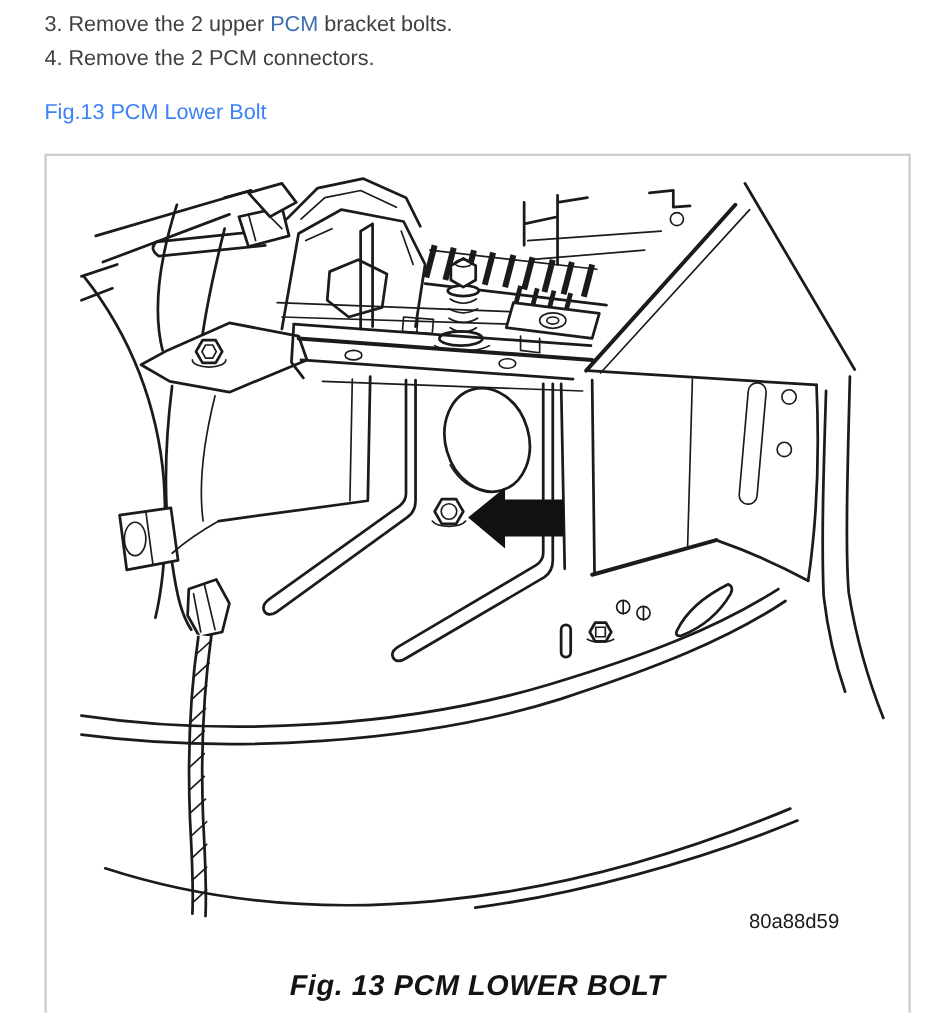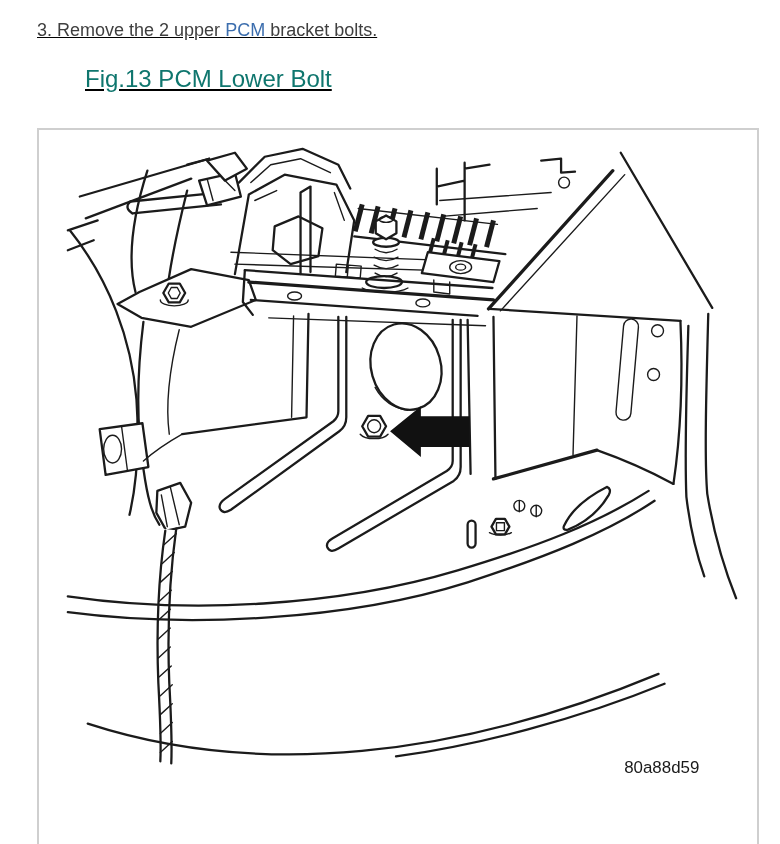--- a/index.html
+++ b/index.html
@@ -1,24 +1,24 @@
 <!DOCTYPE html>
 <html><head>
 <meta charset="utf-8">
 <style>
   html,body{margin:0;padding:0;}
   body{
     width:780px;height:844px;background:#ffffff;overflow:hidden;position:relative;
     font-family:"Liberation Sans","DejaVu Sans",sans-serif;
   }
-  .content{position:absolute;left:37px;top:16px;width:720px;text-decoration:underline;}
+  .content{position:absolute;left:37px;top:6px;width:720px;}
   .steps{color:#3f3f3f;font-size:18px;line-height:28px;}
   .step{white-space:nowrap;}
   .pcm-link{color:#3c6eae;text-decoration:none;cursor:pointer;}
-  .fig-label{margin-top:21px;font-size:24px;color:#0f766e;margin-left:48px;}
+  .fig-label{margin-top:21px;font-size:18px;color:#3b82f6;}
   .figure-box{
     position:absolute;left:37px;top:128px;width:722px;height:746px;
     border:2px solid #cfcfcf;box-sizing:border-box;background:#fff;
   }
   .figure-box svg{display:block;margin:0 auto;}
   .figure-caption{
     text-align:center;font-size:24px;font-weight:bold;font-style:italic;
     color:#141414;margin-top:0px;letter-spacing:0.5px;
   }
   svg .ln{fill:none;stroke:#1b1b1b;stroke-width:2.3;stroke-linecap:round;stroke-linejoin:round;}
@@ -28,20 +28,21 @@
   svg .fin{stroke:#1b1b1b;stroke-width:5;stroke-linecap:butt;}
   svg .fin2{stroke:#1b1b1b;stroke-width:4;stroke-linecap:butt;}
   svg .codetext{font-family:"Liberation Sans","DejaVu Sans",sans-serif;font-size:17px;fill:#1a1a1a;}
 </style>
 </head>
 <body>
 
 <div class="content">
   <div class="steps">
     <div class="step"><span>3. Remove the 2 upper </span><a class="pcm-link" href="#">PCM</a><span> bracket bolts.</span></div>
+    <div class="step">4. Remove the 2 PCM connectors.</div>
   </div>
   <div class="fig-label">Fig.13 PCM Lower Bolt</div>
 </div>
 
 <div class="figure-box">
   <svg width="716" height="678" viewBox="0 0 720 680">
 
     <g>
       <path class="ln" d="M40,66 L170,28"></path>
       <path class="ln" d="M46,88 L152,48"></path>
@@ -207,13 +208,14 @@
 
     <g>
       <path class="ln" d="M28,468 C150,486 300,478 420,442 C500,418 560,395 612,362"></path>
       <path class="ln" d="M28,484 C150,500 310,492 430,454 C510,428 570,404 618,372"></path>
       <path class="ln" d="M48,596 C220,652 420,630 622,546"></path>
       <path class="ln" d="M358,629 C440,618 540,592 628,556"></path>
     </g>
 
     <text class="codetext" x="663" y="646" text-anchor="end">80a88d59</text>
   </svg>
+  <div class="figure-caption">Fig. 13 PCM LOWER BOLT</div>
 </div>
 
 </body></html>

